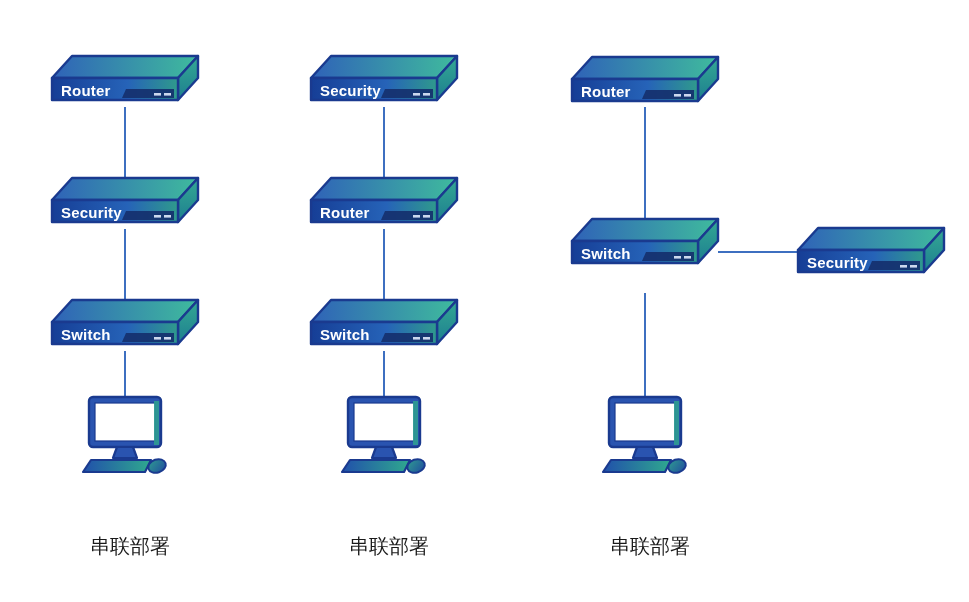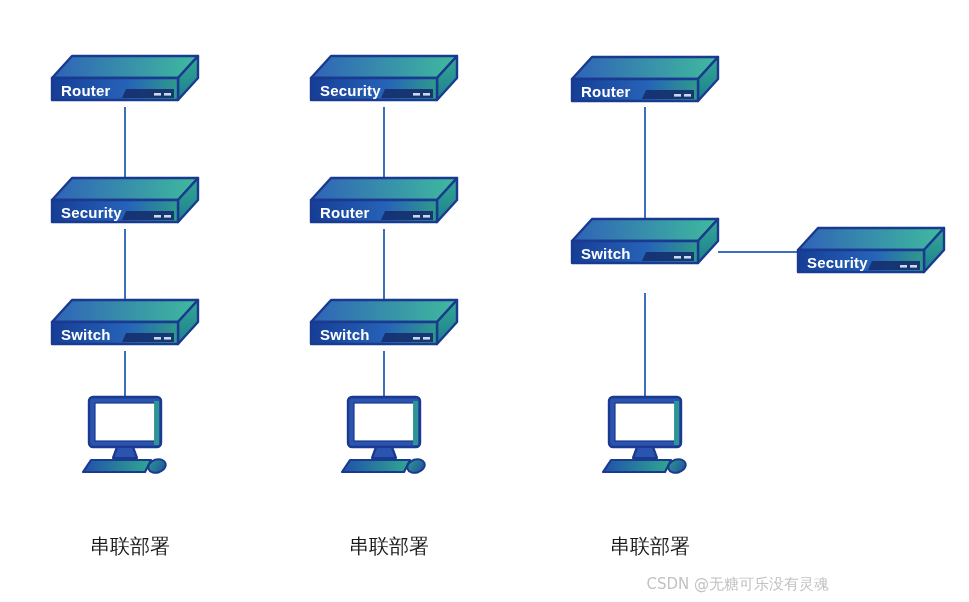--- a/index.html
+++ b/index.html
@@ -410,15 +410,14 @@
       <rect x="18" y="11" width="60" height="38" fill="#ffffff" stroke="#1a3a8f" stroke-width="1.2"></rect>
       <rect x="77" y="9" width="5" height="44" fill="#2fa190" opacity="0.85"></rect>
       <polygon points="40,55 56,55 60,66 36,66" fill="#2a54b0" stroke="#1a3a8f" stroke-width="2.2" stroke-linejoin="round"></polygon>
       <polygon points="14,68 74,68 68,80 6,80" fill="url(#kb-c3)" stroke="#1a3a8f" stroke-width="2.2" stroke-linejoin="round"></polygon>
       <ellipse cx="80" cy="74" rx="9" ry="6.5" fill="url(#ms-c3)" stroke="#1a3a8f" stroke-width="2" transform="rotate(-18 80 74)"></ellipse>
     </svg>
   </div>
 
   <div class="caption" style="left:594px; top:533px;">串联部署</div>
 
-  <div class="watermark">CSDN @无糖可乐没有灵魂</div>
 
 </div>
 
 </body></html>

